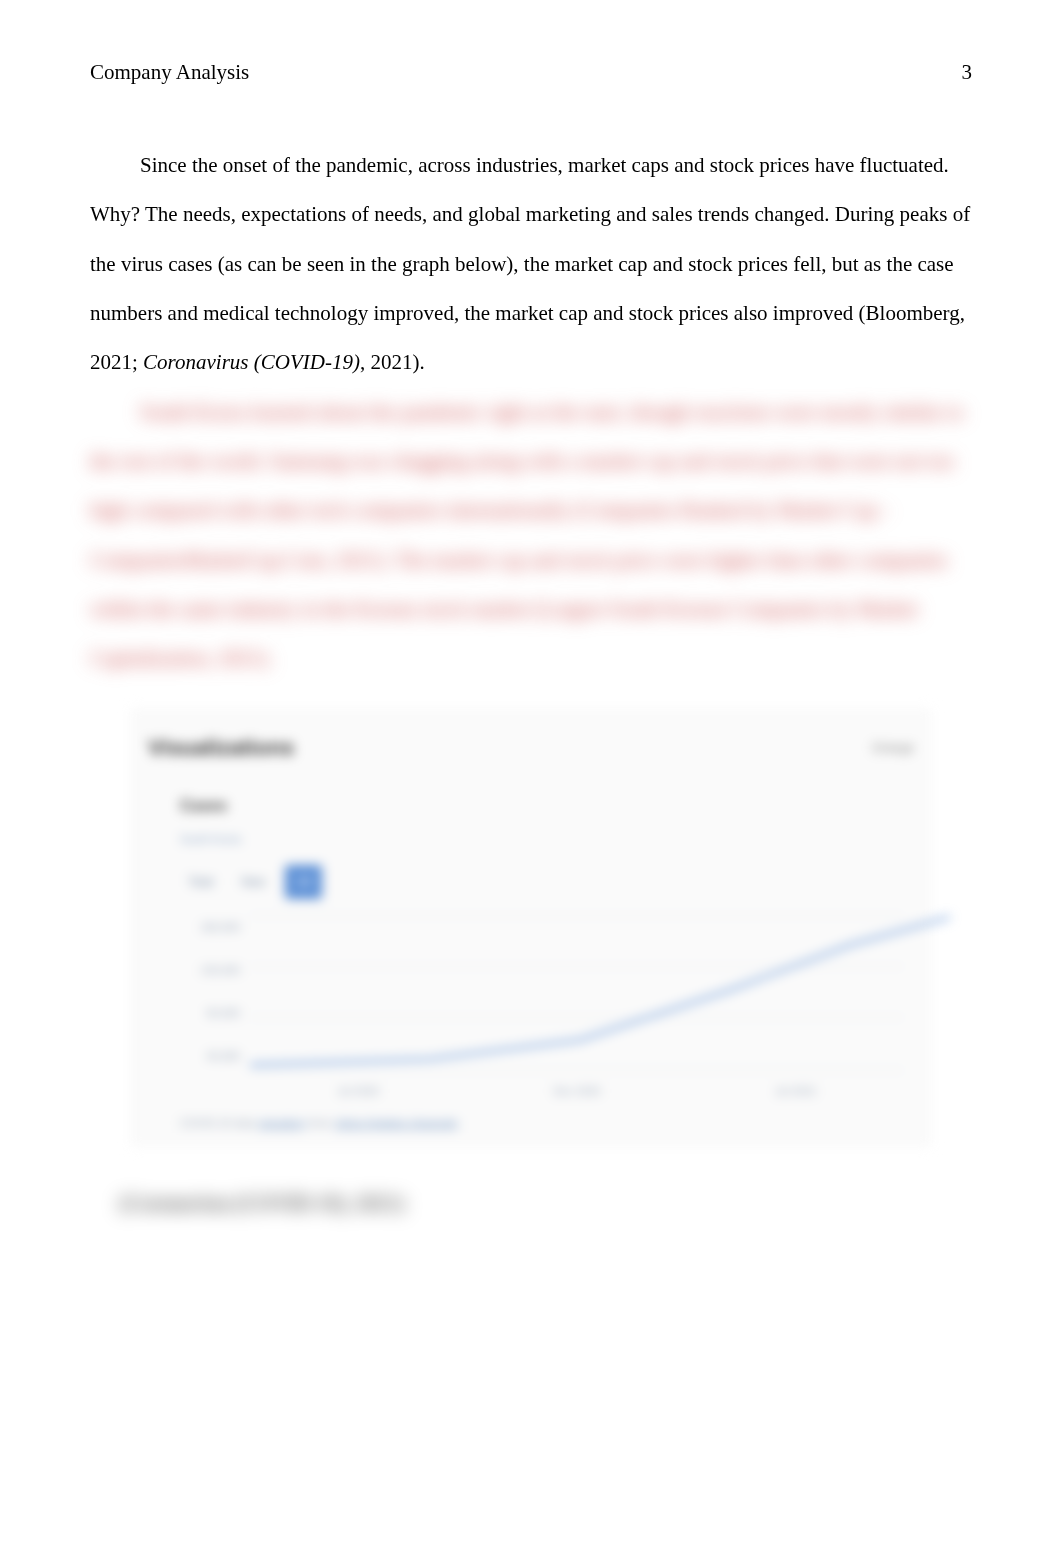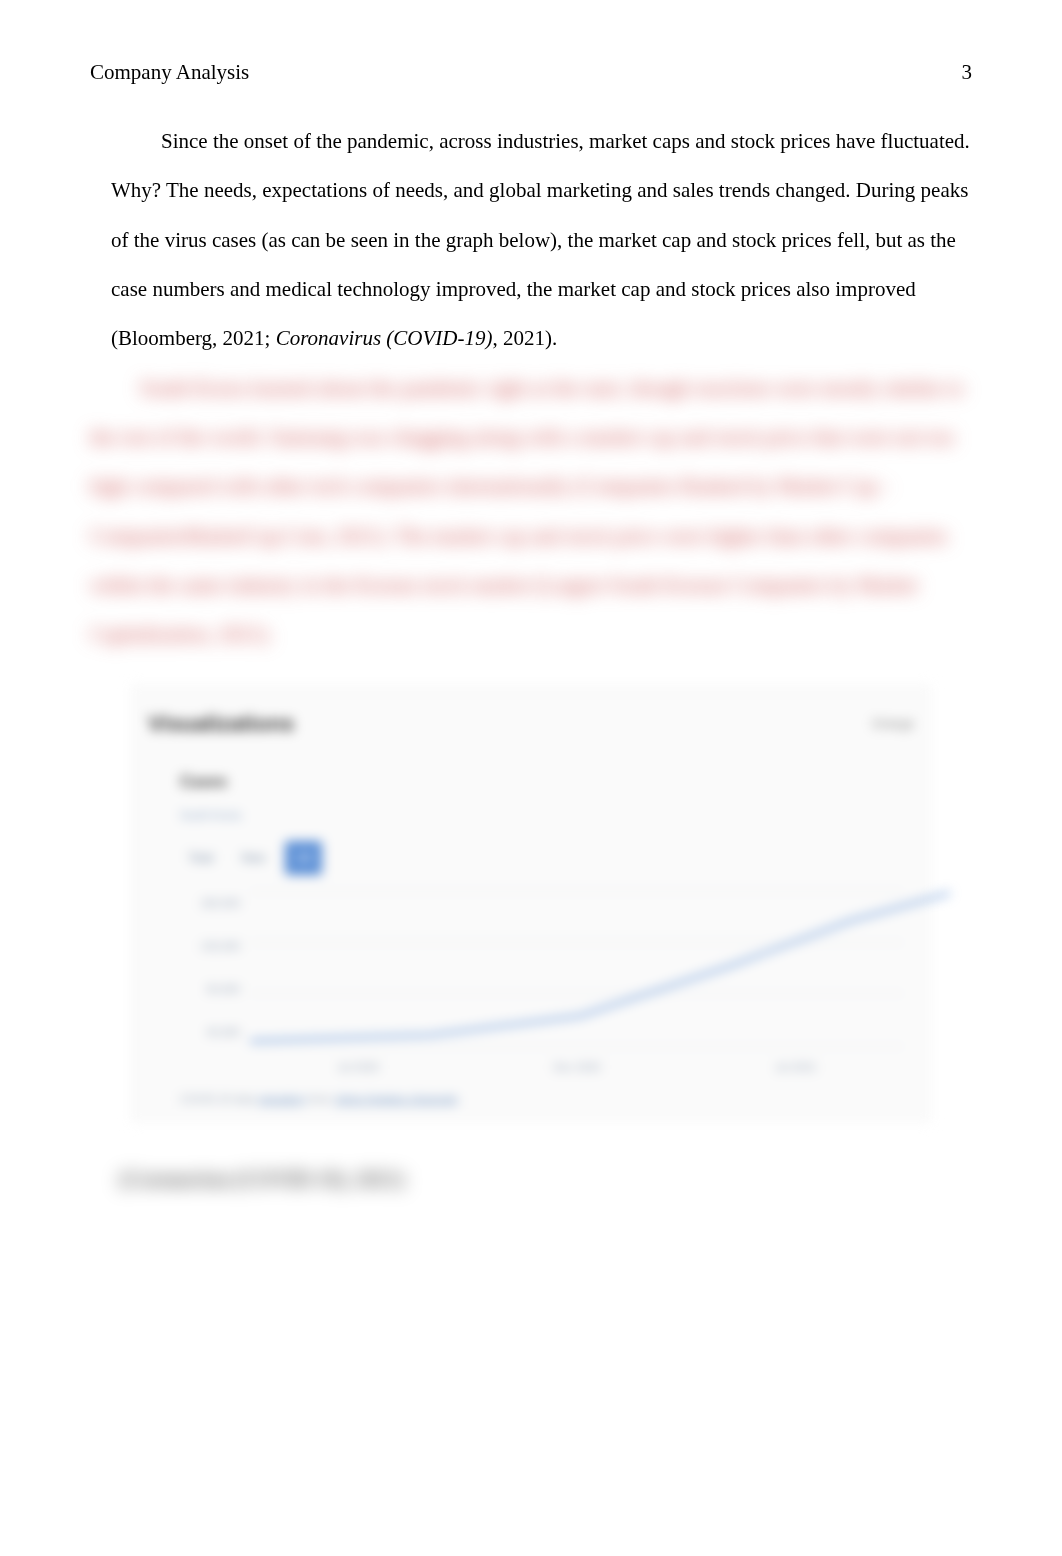--- a/index.html
+++ b/index.html
@@ -12,39 +12,38 @@
       background: #ffffff;
       width: 1062px;
       height: 1556px;
       position: relative;
       padding: 60px 90px 60px 90px;
     }
     .header {
       display: flex;
       justify-content: space-between;
       align-items: baseline;
-      margin-bottom: 32px;
+      margin-bottom: 56px;
     }
     .header-title {
       font-size: 21px;
       color: #000;
     }
     .page-number {
       font-size: 21px;
       color: #000;
     }
     .body-text {
       font-size: 21px;
       line-height: 2.35;
       color: #000;
       text-align: left;
     }
     .para {
       margin-bottom: 0;
-      margin-left: 21px;
     }
     .indent {
       text-indent: 50px;
     }
     .italic {
       font-style: italic;
     }
     .blurred-section {
       filter: blur(9px);
       margin-top: 0;

